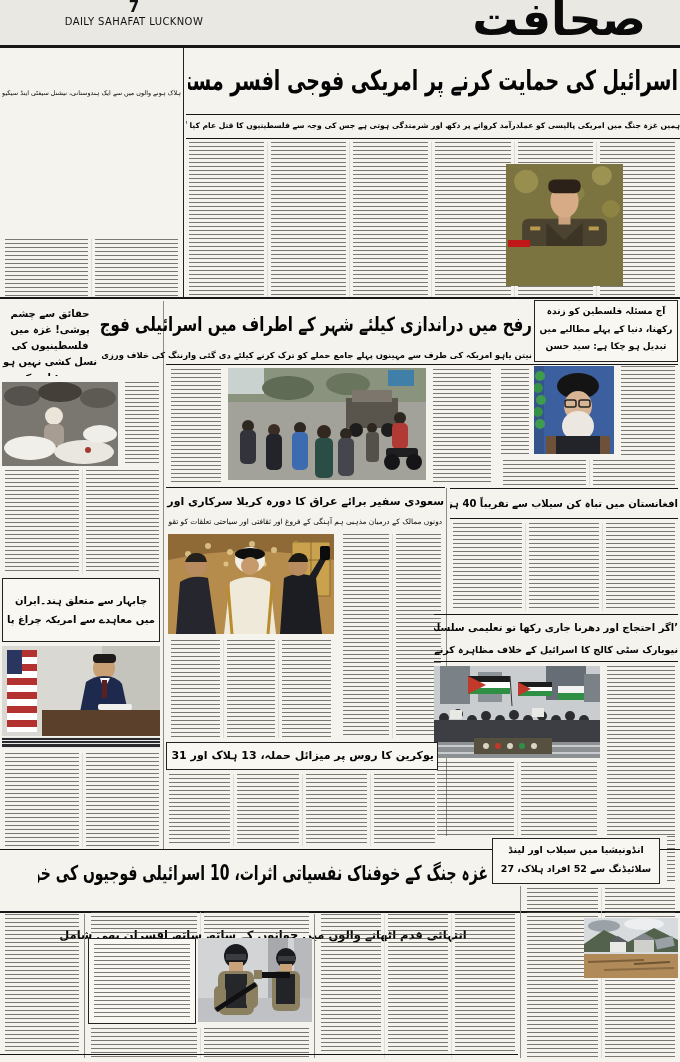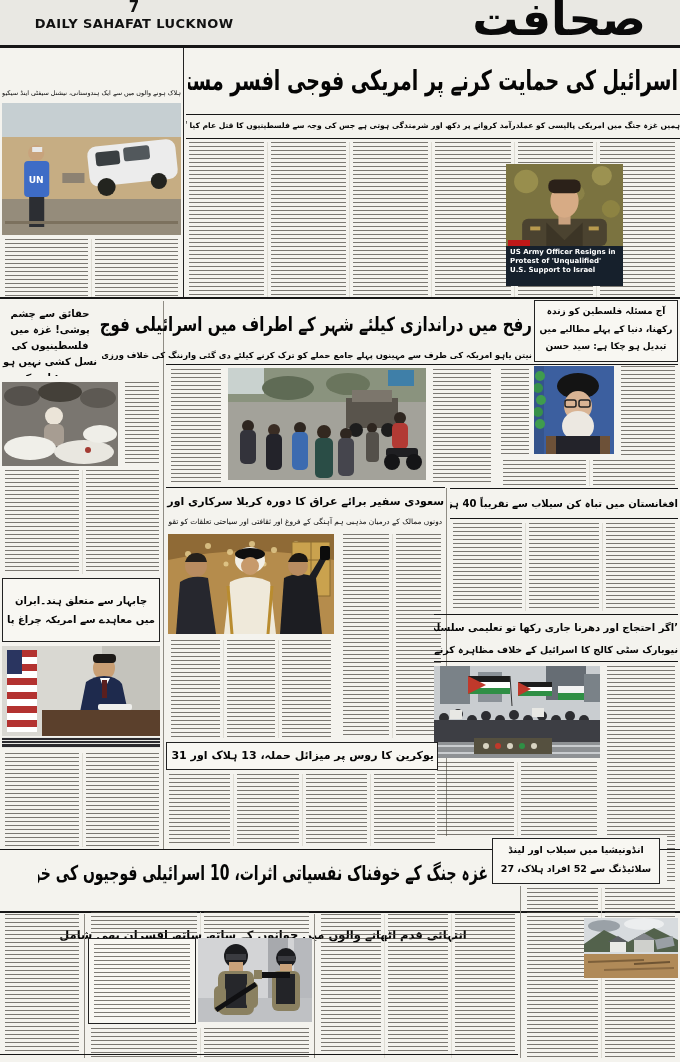--- a/index.html
+++ b/index.html
@@ -24,48 +24,27 @@
   .cap{background:#16202c;color:#fff;font-weight:bold;line-height:1.3;text-align:left;padding:2px 4px;position:relative}
 </style>
 </head>
 <body>
 
 <div class="page">
 
   <div class="abs" style="left:0;top:0;width:680px;height:45px;background:#e9e8e3"></div>
   <div class="abs" style="left:18px;top:0;width:232px;text-align:center">
     <div style="font-weight:bold;font-size:15px;line-height:1.05">7</div>
-    <div style="font-weight:bold;font-size:13px;letter-spacing:.4px">DAILY SAHAFAT LUCKNOW</div>
+    <div style="font-weight:normal;font-size:10px;letter-spacing:.4px">DAILY SAHAFAT LUCKNOW</div>
   </div>
   <div class="abs" style="right:34px;top:-8px;font-size:46px;font-weight:bold;direction:rtl;color:#0a0a0a">صحافت</div>
   <div class="abs hr" style="left:0;top:45px;width:680px;height:3px"></div>
 
   <div class="abs vr" style="left:183px;top:48px;width:1px;height:250px;background:#222"></div>
   <div class="abs hl nw" style="left:2px;top:90px;width:179px;height:11px;font-size:6.4px;font-weight:normal">ہلاک ہونے والوں میں سے ایک ہندوستانی، نیشنل سیفٹی اینڈ سیکیورٹی کے شعبہ میں کام کرتے تھے</div>
-  <div class="abs photo" style="left:2px;top:103px;width:179px;height:132px">
-    <svg viewBox="0 0 178 132" preserveAspectRatio="none">
-      <rect width="178" height="38" fill="#c6cfd2"></rect>
-        <rect y="34" width="178" height="98" fill="#c6ad83"></rect>
-      <rect y="96" width="178" height="36" fill="#958c7b"></rect>
-      <g transform="rotate(-6 128 62)">
-          <rect x="86" y="40" width="88" height="40" rx="9" fill="#ececec"></rect>
-        <rect x="94" y="46" width="24" height="14" rx="3" fill="#3a3f42"></rect>
-          <rect x="122" y="44" width="26" height="14" rx="3" fill="#52585c"></rect>
-        </g>
-      <circle cx="104" cy="84" r="9" fill="#23241f"></circle>
-        <circle cx="156" cy="78" r="8" fill="#23241f"></circle>
-      <rect x="60" y="70" width="22" height="10" fill="#8d8272"></rect>
-      <rect x="27" y="90" width="15" height="34" fill="#2c2e33"></rect>
-        <rect x="22" y="58" width="25" height="36" rx="4" fill="#3e6cc6"></rect>
-      <circle cx="34" cy="50" r="8" fill="#c8a37c"></circle>
-        <rect x="30" y="44" width="10" height="5" fill="#e8e8e8"></rect>
-      <text x="34" y="80" font-size="9" font-weight="bold" fill="#fff" text-anchor="middle">UN</text>
-      <rect x="3" y="118" width="172" height="3" fill="#7c715e"></rect>
-    </svg>
-  </div>
   <div class="abs cols" style="left:2px;top:239px;width:179px;height:58px">
       <div class="tx"></div>
       <div class="tx"></div>
     </div>
 
   <div class="abs hl nw tall" style="left:188px;top:52px;width:490px;height:58px;font-size:19px;line-height:58px">اسرائیل کی حمایت کرنے پر امریکی فوجی افسر مستعفی</div>
   <div class="abs hr" style="left:186px;top:114px;width:494px;height:1px"></div>
   <div class="abs hl nw" style="left:186px;top:117px;width:494px;height:18px;font-size:7.6px;line-height:18px">ہمیں غزہ جنگ میں امریکی پالیسی کو عملدرآمد کروانے پر دکھ اور شرمندگی ہوتی ہے جس کی وجہ سے فلسطینیوں کا قتل عام کیا گیا: میجر ہیری سن من</div>
   <div class="abs hr" style="left:186px;top:138px;width:494px;height:1px"></div>
   <div class="abs cols" style="left:186px;top:142px;width:492px;height:156px">
@@ -88,21 +67,20 @@
         <rect x="16" y="56" width="84" height="28" rx="6" fill="#4b4330"></rect>
         <path d="M40 60 L58 78 L76 60 L76 84 L40 84 Z" fill="#3c3526"></path>
         <rect x="52" y="52" width="12" height="10" fill="#caa27f"></rect>
         <ellipse cx="58" cy="38" rx="14" ry="17" fill="#d7ab85"></ellipse>
         <rect x="42" y="16" width="32" height="14" rx="6" fill="#2b2119"></rect>
         <rect x="24" y="64" width="10" height="4" fill="#b89a4e"></rect>
           <rect x="82" y="64" width="10" height="4" fill="#b89a4e"></rect>
       </svg>
     </div>
     <div class="abs" style="left:2px;top:76px;width:22px;height:7px;background:#c01818"></div>
-    <div class="cap" style="width:117px;height:40px;font-size:7px">US Army Officer Resigns in Protest of 'Unqualified' U.S. Support to Israel</div>
   </div>
 
   <div class="abs hr" style="left:0;top:297px;width:680px;height:2px"></div>
 
   <div class="abs vr" style="left:163px;top:301px;width:1px;height:548px"></div>
   <div class="abs hl" style="left:2px;top:306px;width:96px;height:70px;font-size:10px;line-height:1.6">حقائق سے چشم پوشی! غزہ میں فلسطینیوں کی نسل کشی نہیں ہو رہی: امریکہ</div>
   <div class="abs photo" style="left:2px;top:382px;width:116px;height:84px">
     <svg viewBox="0 0 116 84" preserveAspectRatio="none">
       <rect width="116" height="84" fill="#7a7670"></rect>
       <ellipse cx="20" cy="14" rx="18" ry="10" fill="#55514c"></ellipse>

